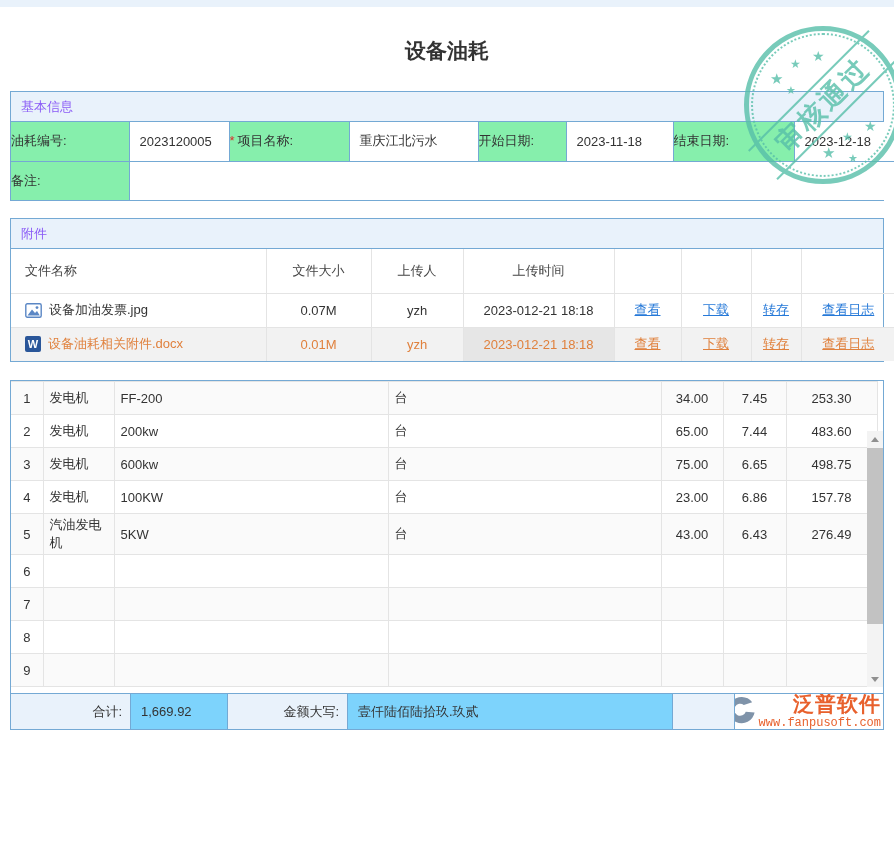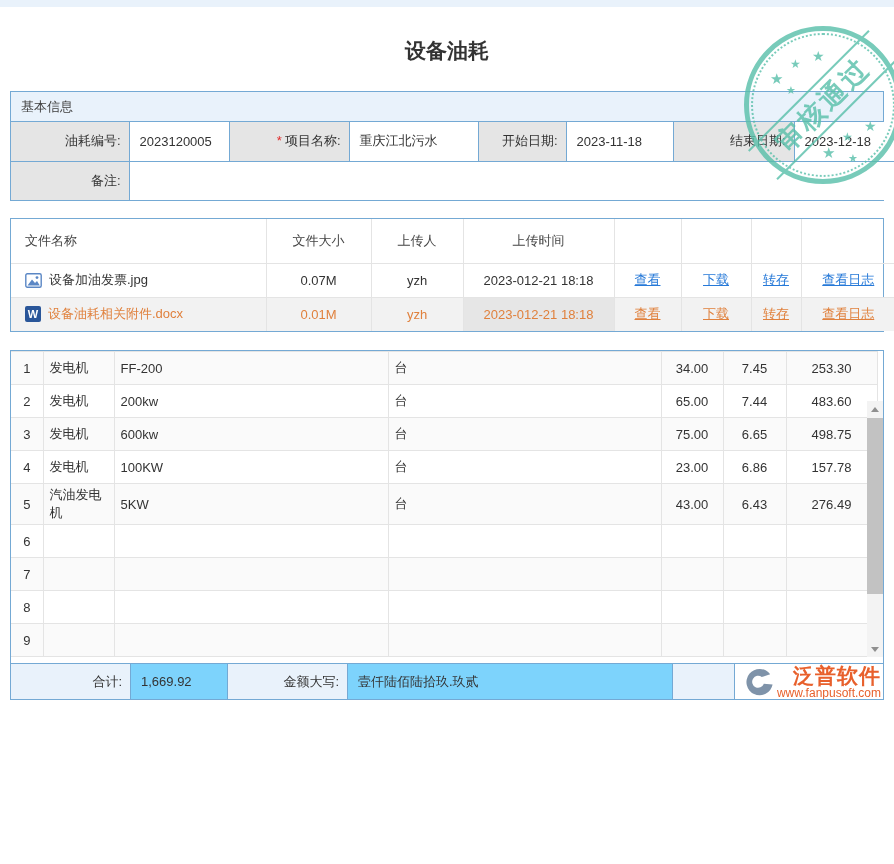--- a/index.html
+++ b/index.html
@@ -8,28 +8,28 @@
     width: 894px; height: 857px; position: relative; overflow: hidden;
     background: #fff; font-family: "Liberation Sans", sans-serif;
     font-size: 13px; color: #333;
   }
   .topstrip { height: 7px; background: #e9f2fb; }
   .title { text-align: center; font-size: 21px; font-weight: bold; color: #333; margin: 30px 0 26px; }
 
   .box { margin: 0 10px; border: 1px solid #74a9d4; }
   .sec-head {
     height: 30px; line-height: 30px; padding-left: 10px;
-    background: #e9f2fb; border-bottom: 1px solid #74a9d4; color: #404040;
+    background: #e9f2fb; border-bottom: 1px solid #74a9d4; color: #8b5cf6;
   }
   .sp17 { height: 17px; } .sp18 { height: 18px; }
 
   table { border-collapse: collapse; table-layout: fixed; }
   .basic-tbl { width: 100%; }
   .basic-tbl td { border: 1px solid #74a9d4; height: 39px; overflow: hidden; }
-  .basic-tbl td.lbl { background: #e5e5e5; text-align: right; padding-right: 8px; }
+  .basic-tbl td.lbl { background: #86efac; padding-right: 8px; }
   .basic-tbl td.val { background: #fff; text-align: left; padding-left: 10px; }
   .basic-tbl tr td:first-child { border-left: none; }
   .basic-tbl tr td:last-child { border-right: none; }
   .basic-tbl tr:first-child td { border-top: none; }
   .basic-tbl tr:last-child td { border-bottom: none; }
   .req { color: #e02b2b; margin-right: 3px; font-weight: normal; }
 
   .att-tbl { width: 100%; }
   .att-tbl td { border: 1px solid #e4e4e4; height: 34px; overflow: hidden; padding: 0 6px; }
   .att-tbl tr.hd td { height: 44px; color: #444; }
@@ -82,21 +82,21 @@
   .vs-thumb { position: absolute; top: 17px; left: 0; width: 16px; height: 176px; background: #c2c2c2; cursor: grab; }
 
   .det-footer { display: flex; border-top: 1px solid #74a9d4; height: 36px; }
   .det-footer > div { border-right: 1px solid #74a9d4; height: 100%; display: flex; align-items: center; overflow: hidden; }
   .det-footer .flbl { background: #e9f2fb; justify-content: flex-end; padding-right: 8px; }
   .det-footer .fval { background: #7dd3fc; padding-left: 10px; }
   .f1 { width: 120px; } .f2 { width: 97px; } .f3 { width: 120px; } .f4 { width: 325px; }
   .f5 { width: 62px; background: #e9f2fb; }
   .f6 { flex: 1; border-right: none !important; justify-content: flex-end; padding-right: 2px; background: #fff; }
 
-  .logo { display: flex; align-items: flex-end; gap: 2px; }
+  .logo { display: flex; align-items: flex-start; gap: 2px; font-family: Liberation Mono, monospace; }
   .logo-mark { width: 32px; height: 32px; }
   .logo-txt { display: flex; flex-direction: column; align-items: flex-end; line-height: 1; }
   .logo-name { font-size: 21px; font-weight: bold; color: #e8602c; letter-spacing: 1px; }
   .logo-url { font-size: 12px; color: #e8602c; margin-top: 1px; }
 
   .stamp {
     position: absolute; top: 26px; left: 744px; width: 158px; height: 158px;
     opacity: 0.8; pointer-events: none; z-index: 20;
   }
   .stamp-ring {
@@ -166,20 +166,21 @@
         <td class="lbl"><span>备注:</span></td>
         <td class="val" colspan="7"></td>
       </tr>
     </tbody>
       </table>
   </div>
 
   <div class="sp17"></div>
 
   <div class="box">
+    <div class="sec-head">附件</div>
     <table class="att-tbl">
       <colgroup>
         <col style="width:255px">
           <col style="width:105px">
           <col style="width:92px">
           <col style="width:151px">
         <col style="width:67px">
           <col style="width:70px">
           <col style="width:50px">
           <col style="width:94px">

